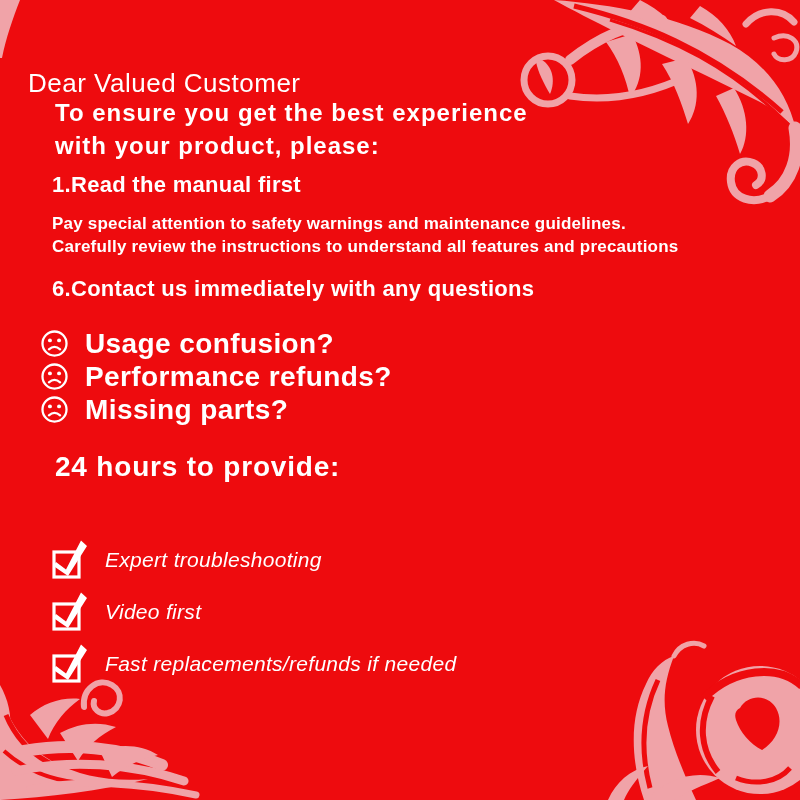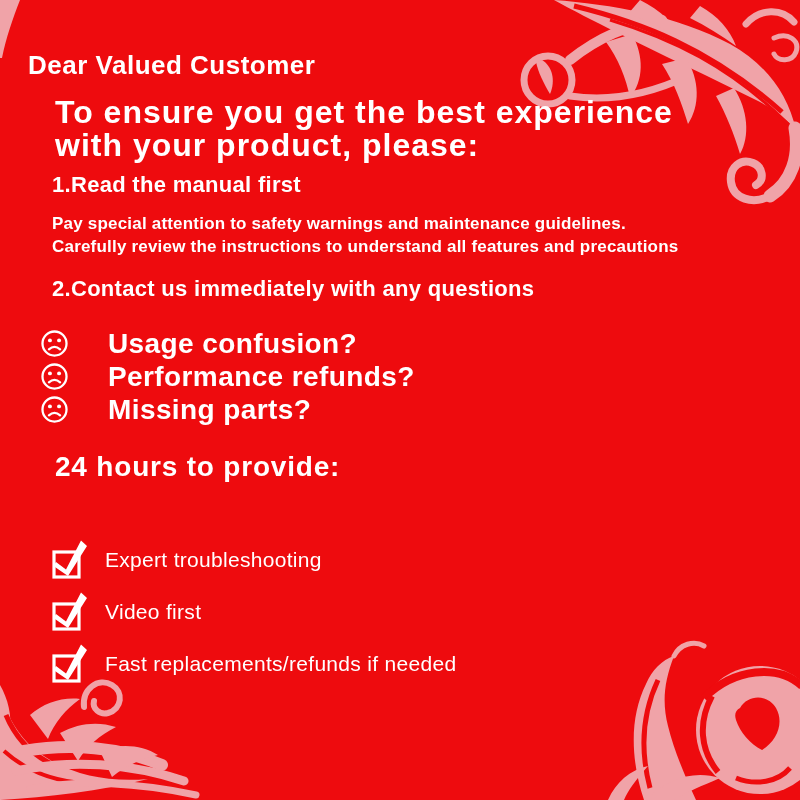--- a/index.html
+++ b/index.html
@@ -18,52 +18,52 @@
     color: var(--text);
     font-family: "Liberation Sans", "DejaVu Sans", sans-serif;
   }
   .orn { position: absolute; pointer-events: none; }
   .orn-tr { top: 0; right: 0; }
   .orn-tl { top: 0; left: 0; }
   .orn-br { bottom: 0; right: 0; }
   .orn-bl { bottom: 0; left: 0; }
 
   .greeting {
-    position: absolute; left: 28px; top: 50px;
-    font-size: 26px; font-weight: 700; letter-spacing: 0.5px;
+    position: absolute; left: 28px; top: 68px;
+    font-size: 26px; font-weight: 400; letter-spacing: 0.5px;
   }
   .intro {
     position: absolute; left: 55px; top: 96px;
-    font-size: 32px; font-weight: 700; line-height: 33px; letter-spacing: 1px;
+    font-size: 24px; font-weight: 700; line-height: 33px; letter-spacing: 1px;
   }
   .step-title {
     position: absolute; left: 52px;
     font-size: 22px; font-weight: 700; letter-spacing: 0.3px;
   }
   .step1-title { top: 172px; }
   .step2-title { top: 276px; }
   .step-body {
     position: absolute; left: 52px; top: 212px;
     font-size: 17px; font-weight: 700; line-height: 23px; letter-spacing: 0.2px;
   }
   .concerns {
     position: absolute; left: 40px; top: 327px;
   }
   .concern-row {
-    display: flex; align-items: center; height: 33px; margin-bottom: 0; gap: 23px;
+    display: flex; align-items: center; height: 33px; margin-bottom: 0;
   }
   .concern-row .icon { width: 29px; height: 29px; margin-right: 16px; flex: 0 0 auto; }
   .concern-label { font-size: 28px; font-weight: 700; letter-spacing: 0.4px; white-space: nowrap; }
 
   .support-heading {
     position: absolute; left: 55px; top: 450px;
     font-size: 28px; font-weight: 700; line-height: 33px; letter-spacing: 0.8px;
   }
   .services {
-    position: absolute; left: 50px; top: 534px;
+    position: absolute; left: 50px; top: 534px; font-style: italic;
   }
   .service-row {
     display: flex; align-items: center; height: 52px;
   }
   .service-row .icon { width: 40px; height: 44px; margin-right: 15px; flex: 0 0 auto; position: relative; top: -2px; }
   .service-label { font-size: 21px; font-weight: 400; letter-spacing: 0.3px; white-space: nowrap; }
 </style>
 </head>
 <body>
 
@@ -141,21 +141,21 @@
     <div>with your product, please:</div>
   </div>
 
   <div class="step-title step1-title">1.Read the manual first</div>
 
   <div class="step-body">
     <div>Pay special attention to safety warnings and maintenance guidelines.</div>
     <div>Carefully review the instructions to understand all features and precautions</div>
   </div>
 
-  <div class="step-title step2-title">2.Contact us immediately with any questions</div>
+  <div class="step-title step2-title">6.Contact us immediately with any questions</div>
 
   <div class="concerns">
     <div class="concern-row">
       <svg class="icon" viewBox="0 0 28 28" aria-hidden="true">
         <circle cx="14" cy="14" r="11.6" fill="none" stroke="var(--text)" stroke-width="2.2"></circle>
         <circle cx="9.6" cy="11" r="1.9" fill="var(--text)"></circle>
         <circle cx="18.4" cy="11" r="1.9" fill="var(--text)"></circle>
         <path d="M8.6,19.6 Q14,14.8 19.4,19.6" fill="none" stroke="var(--text)" stroke-width="2.2" stroke-linecap="round"></path>
       </svg>
       <span class="concern-label">Usage confusion?</span>

